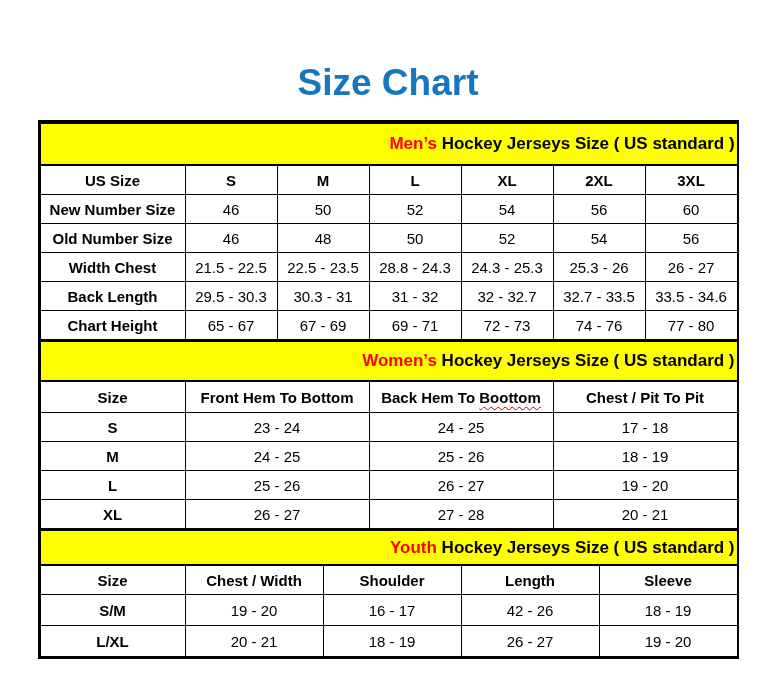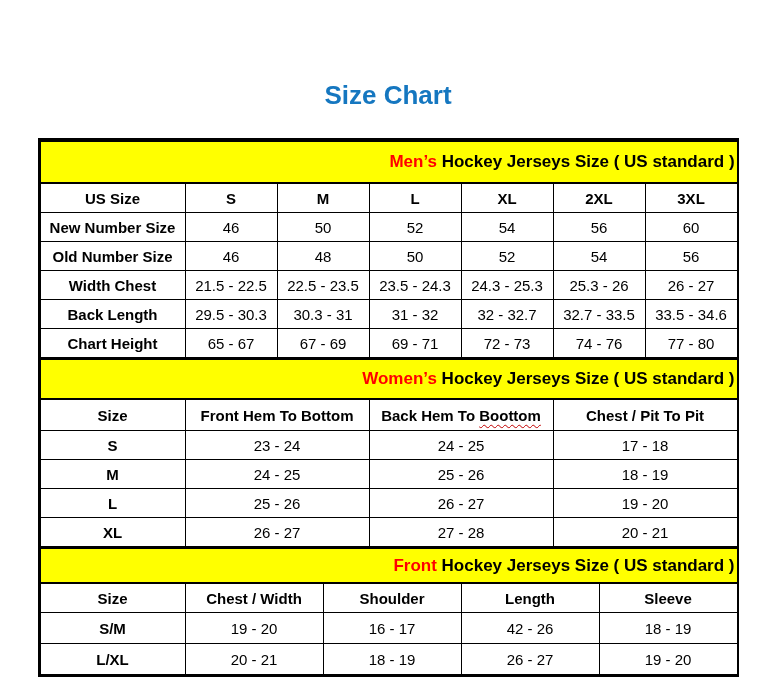--- a/index.html
+++ b/index.html
@@ -8,23 +8,23 @@
     --title-blue:#1577C0;
     --line:#000000;
   }
   html,body{margin:0;padding:0;}
   body{
     width:776px;height:692px;background:#ffffff;
     font-family:"Liberation Sans",sans-serif;color:#000;
     overflow:hidden;
   }
   .title{
-    margin:0;padding-top:80px;height:38px;
+    margin:0;padding-top:62px;height:38px;
     text-align:center;
-    font-size:26px;font-weight:bold;letter-spacing:0px;
+    font-size:37px;font-weight:bold;letter-spacing:0px;
     color:var(--title-blue);
   }
   .chart{
     width:697px;margin:20px auto 0 auto;
     border:2px solid var(--line);
   }
   table{
     border-collapse:collapse;width:100%;table-layout:fixed;
   }
   td,th{
@@ -103,21 +103,21 @@
       <td>48</td>
       <td>50</td>
       <td>52</td>
       <td>54</td>
       <td>56</td>
     </tr>
     <tr>
       <td class="rowlabel">Width Chest</td>
       <td>21.5 - 22.5</td>
       <td>22.5 - 23.5</td>
-      <td>23.5 - 24.3</td>
+      <td>28.8 - 24.3</td>
       <td>24.3 - 25.3</td>
       <td>25.3 - 26</td>
       <td>26 - 27</td>
     </tr>
     <tr>
       <td class="rowlabel">Back Length</td>
       <td>29.5 - 30.3</td>
       <td>30.3 - 31</td>
       <td>31 - 32</td>
       <td>32 - 32.7</td>
@@ -183,21 +183,21 @@
   <table class="youth">
     <colgroup>
       <col style="width:145px">
         <col style="width:138px">
         <col style="width:138px">
         <col style="width:138px">
         <col style="width:138px">
     </colgroup>
     <tbody>
         <tr>
-      <td class="banner" colspan="5"><span class="hl">Front</span> <span>Hockey Jerseys Size ( US standard )</span></td>
+      <td class="banner" colspan="5"><span class="hl">Youth</span> <span>Hockey Jerseys Size ( US standard )</span></td>
     </tr>
     <tr>
       <th>Size</th>
       <th>Chest / Width</th>
       <th>Shoulder</th>
       <th>Length</th>
       <th>Sleeve</th>
     </tr>
     <tr>
       <td class="rowlabel">S/M</td>

